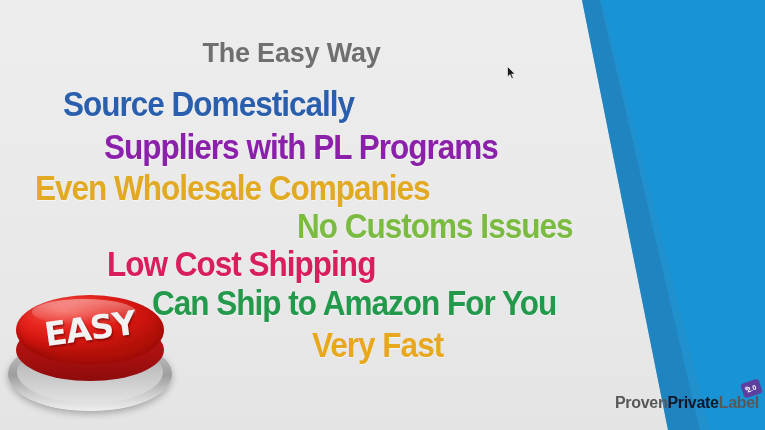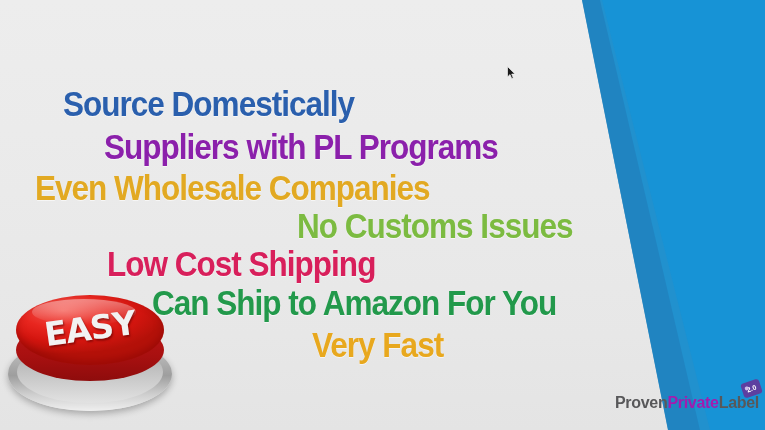--- a/index.html
+++ b/index.html
@@ -191,40 +191,41 @@
 <body>
 
 <div id="stage">
 
   <div class="bg-base"></div>
 
   <div class="stripe stripe-dark" style="background: rgb(21, 119, 184);"></div>
   <div class="stripe stripe-light" style="background: rgb(23, 147, 214);"></div>
   <div class="stripe stripe-edge"></div>
 
+  <div class="title">The Easy Way</div>
 
   <div class="line l1" style="color: rgb(42, 95, 173);">Source Domestically</div>
   <div class="line l2" style="color: rgb(139, 32, 171);">Suppliers with PL Programs</div>
   <div class="line l3" style="color: rgb(226, 169, 34);">Even Wholesale Companies</div>
   <div class="line l4" style="color: rgb(124, 187, 65);">No Customs Issues</div>
   <div class="line l5" style="color: rgb(216, 31, 91);">Low Cost Shipping</div>
   <div class="line l6" style="color: rgb(34, 153, 75);">Can Ship to Amazon For You</div>
   <div class="line l7" style="color: rgb(232, 168, 30);">Very Fast</div>
 
   <div class="easy-btn">
     <div class="easy-base"></div>
     <div class="easy-base-inner"></div>
     <div class="easy-side"></div>
     <div class="easy-top"></div>
     <div class="easy-gloss"></div>
     <div class="easy-label">EASY</div>
   </div>
 
   <div class="logo">
-    <span class="logo-proven" style="color: rgb(88, 88, 90);">Proven</span><span class="logo-private" style="color: #a21caf;">Private</span><span class="logo-label" style="color: rgb(88, 88, 90); text-align: center;">Label</span>
+    <span class="logo-proven" style="color: rgb(88, 88, 90);">Proven</span><span class="logo-private" style="color: #0f172a;">Private</span><span class="logo-label" style="color: rgb(88, 88, 90); text-align: center;">Label</span>
     <span class="logo-tag" style="background: rgb(93, 63, 160);">2.0</span>
   </div>
 
   <div class="cursor" style="left: 507px; top: 66px;">
     <svg width="9" height="14" viewBox="0 0 9 14">
       <path d="M0.5 0.5 L0.5 11 L3 8.6 L4.7 12.6 L6.3 11.9 L4.7 8.1 L8 8.1 Z" fill="#1a1a1a" stroke="#f2f2f2" stroke-width="0.7"></path>
     </svg>
   </div>
 
 </div>

